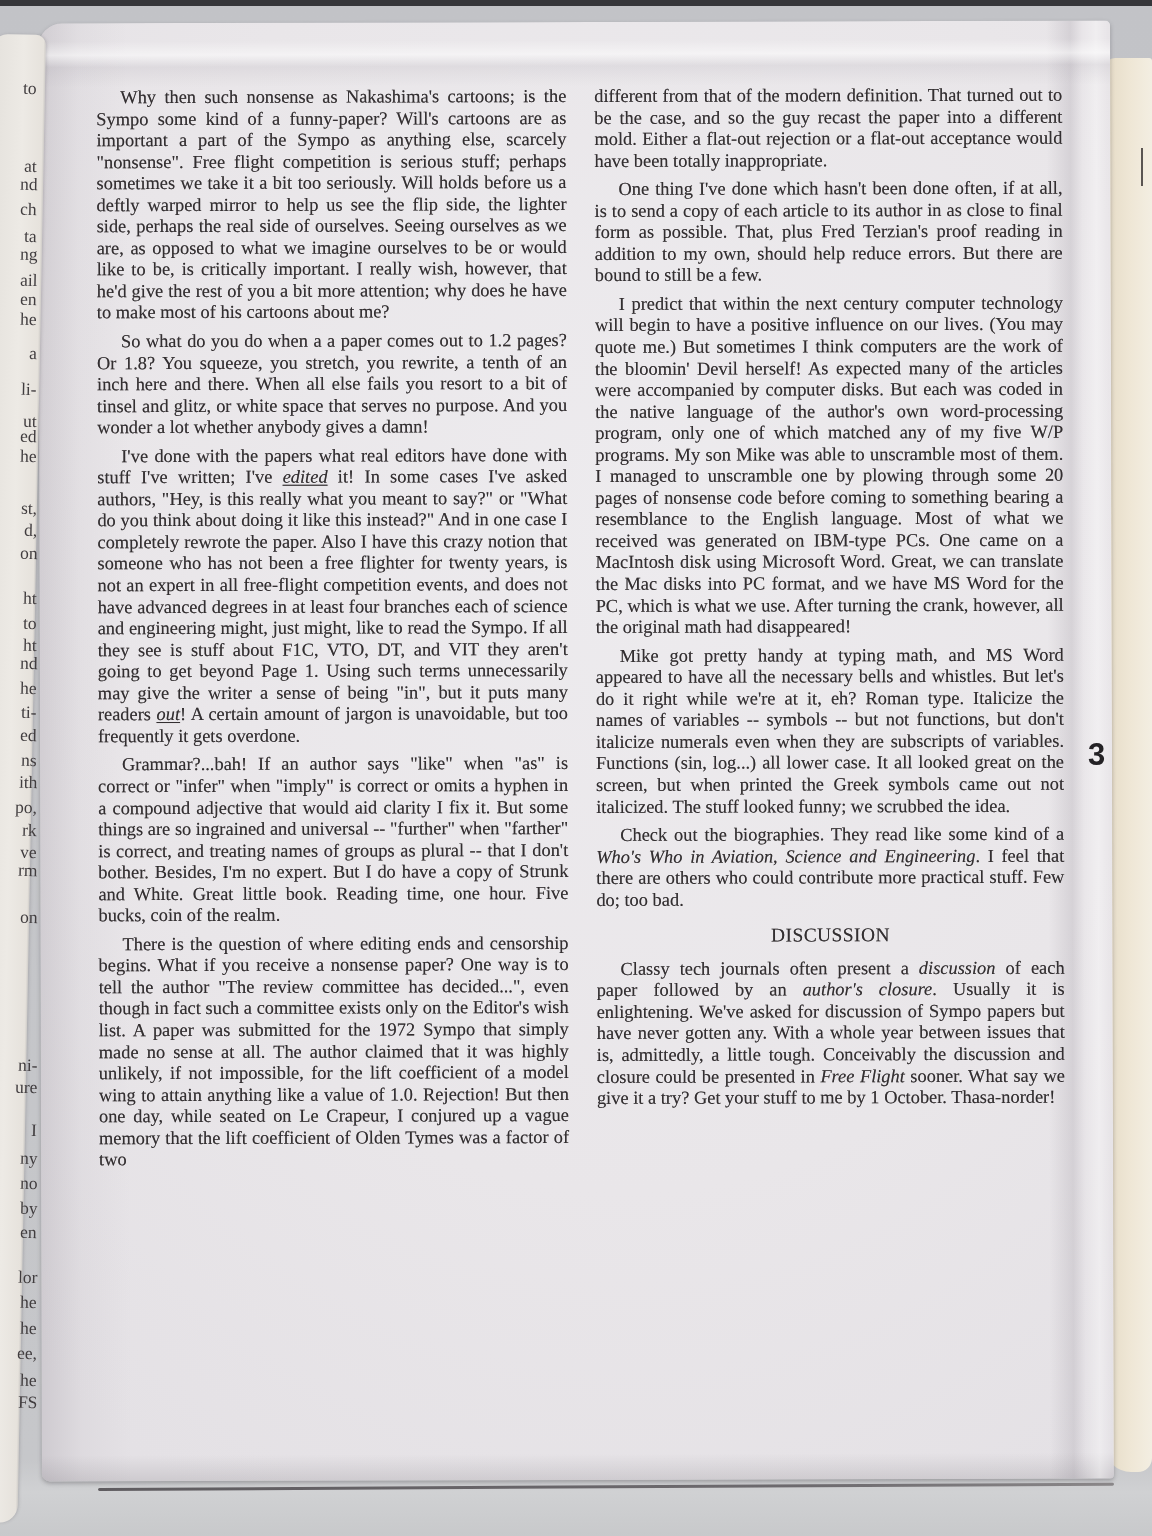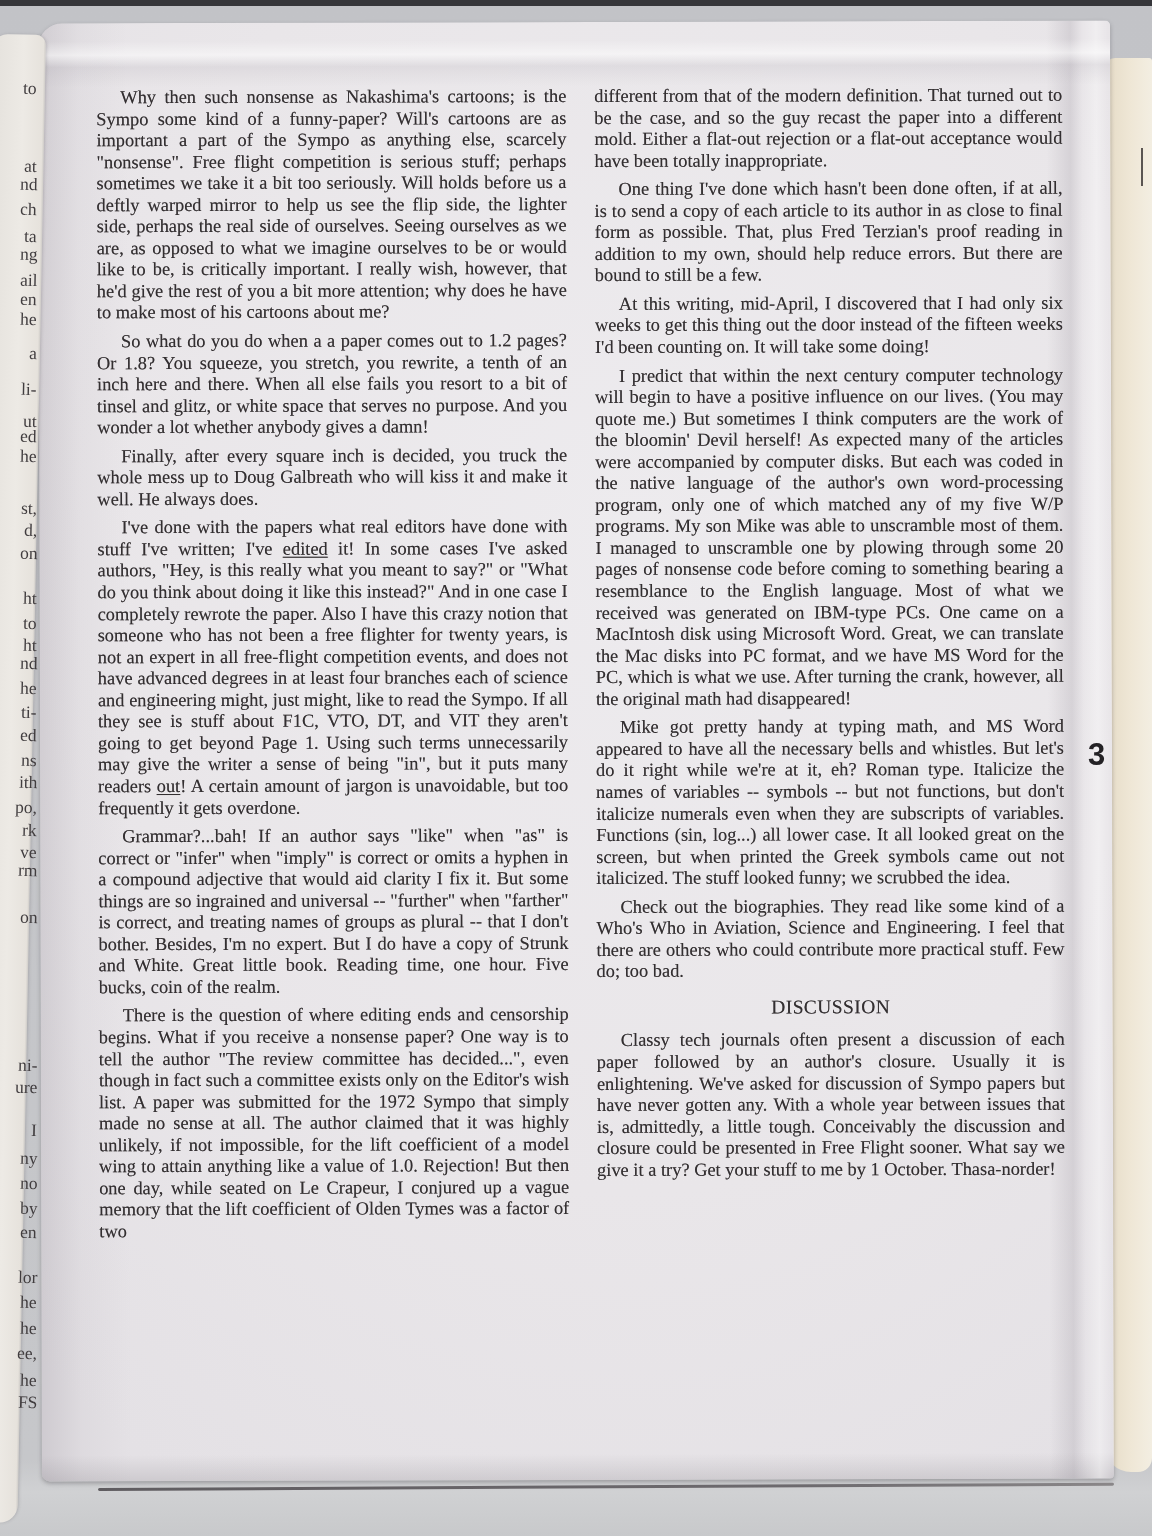--- a/index.html
+++ b/index.html
@@ -49,22 +49,22 @@
     text-shadow:0 0 .5px rgba(51,47,49,.55);
   }
   .column.left{left:58px;}
   .column.right{left:556px;width:468px;}
   .para{margin:0 0 7px 0;text-indent:24px;}
   .para.noindent{text-indent:0;}
   .heading{
     font-size:19.5px;font-weight:400;text-align:center;text-indent:0;
     margin:14px 0 12px 0;letter-spacing:.4px;
   }
-  .it{}
-  .un{text-decoration:underline;text-underline-offset:2px;}
+  .it{font-style:italic;}
+  .un{text-decoration:underline;text-underline-offset:2px;font-style:italic;}
   .page-num{
     position:absolute;left:1048px;top:716px;font-size:31px;font-weight:700;color:#242225;
     font-family:"Liberation Sans","DejaVu Sans",sans-serif;
   }
   .bottom-edge-line{
     position:absolute;left:98px;top:1488px;width:1016px;height:3px;z-index:2;
     background:linear-gradient(to right,#5f5c60,#6d6a6e 70%,#8a8789);
     border-radius:2px;transform:rotate(-.3deg);transform-origin:left center;
   }
 </style>
@@ -75,29 +75,27 @@
   <div class="top-strip"></div>
 
   <div class="next-edge">
     <div class="edge-mark"></div>
   </div>
 
   <div class="page">
     <div class="column left">
         <p class="para"><span>Why then such nonsense as Nakashima's cartoons; is the Sympo some kind of a funny-paper? Will's cartoons are as important a part of the Sympo as anything else, scarcely "nonsense". Free flight competition is serious stuff; perhaps sometimes we take it a bit too seriously. Will holds before us a deftly warped mirror to help us see the flip side, the lighter side, perhaps the real side of ourselves. Seeing ourselves as we are, as opposed to what we imagine ourselves to be or would like to be, is critically important. I really wish, however, that he'd give the rest of you a bit more attention; why does he have to make most of his cartoons about me?</span></p>
         <p class="para"><span>So what do you do when a a paper comes out to 1.2 pages? Or 1.8? You squeeze, you stretch, you rewrite, a tenth of an inch here and there. When all else fails you resort to a bit of tinsel and glitz, or white space that serves no purpose. And you wonder a lot whether anybody gives a damn!</span></p>
-        <p class="para"><span>Finally, after every square inch is decided, you truck the whole mess up to Doug Galbreath who will kiss it and make it well. He always does.</span></p>
         <p class="para"><span>I've done with the papers what real editors have done with stuff I've written; I've </span><span class="un">edited</span><span> it! In some cases I've asked authors, "Hey, is this really what you meant to say?" or "What do you think about doing it like this instead?" And in one case I completely rewrote the paper. Also I have this crazy notion that someone who has not been a free flighter for twenty years, is not an expert in all free-flight competition events, and does not have advanced degrees in at least four branches each of science and engineering might, just might, like to read the Sympo. If all they see is stuff about F1C, VTO, DT, and VIT they aren't going to get beyond Page 1. Using such terms unnecessarily may give the writer a sense of being "in", but it puts many readers </span><span class="un">out</span><span>! A certain amount of jargon is unavoidable, but too frequently it gets overdone.</span></p>
         <p class="para"><span>Grammar?...bah! If an author says "like" when "as" is correct or "infer" when "imply" is correct or omits a hyphen in a compound adjective that would aid clarity I fix it. But some things are so ingrained and universal -- "further" when "farther" is correct, and treating names of groups as plural -- that I don't bother. Besides, I'm no expert. But I do have a copy of Strunk and White. Great little book. Reading time, one hour. Five bucks, coin of the realm.</span></p>
         <p class="para"><span>There is the question of where editing ends and censorship begins. What if you receive a nonsense paper? One way is to tell the author "The review committee has decided...", even though in fact such a committee exists only on the Editor's wish list. A paper was submitted for the 1972 Sympo that simply made no sense at all. The author claimed that it was highly unlikely, if not impossible, for the lift coefficient of a model wing to attain anything like a value of 1.0. Rejection! But then one day, while seated on Le Crapeur, I conjured up a vague memory that the lift coefficient of Olden Tymes was a factor of two</span></p>
       </div>
     <div class="column right">
         <p class="para noindent"><span>different from that of the modern definition. That turned out to be the case, and so the guy recast the paper into a different mold. Either a flat-out rejection or a flat-out acceptance would have been totally inappropriate.</span></p>
         <p class="para"><span>One thing I've done which hasn't been done often, if at all, is to send a copy of each article to its author in as close to final form as possible. That, plus Fred Terzian's proof reading in addition to my own, should help reduce errors. But there are bound to still be a few.</span></p>
-        <p class="para"><span>At this writing, mid-April, I discovered that I had only six weeks to get this thing out the door instead of the fifteen weeks I'd been counting on. It will take some doing!</span></p>
         <p class="para"><span>I predict that within the next century computer technology will begin to have a positive influence on our lives. (You may quote me.) But sometimes I think computers are the work of the bloomin' Devil herself! As expected many of the articles were accompanied by computer disks. But each was coded in the native language of the author's own word-processing program, only one of which matched any of my five W/P programs. My son Mike was able to unscramble most of them. I managed to unscramble one by plowing through some 20 pages of nonsense code before coming to something bearing a resemblance to the English language. Most of what we received was generated on IBM-type PCs. One came on a MacIntosh disk using Microsoft Word. Great, we can translate the Mac disks into PC format, and we have MS Word for the PC, which is what we use. After turning the crank, however, all the original math had disappeared!</span></p>
         <p class="para"><span>Mike got pretty handy at typing math, and MS Word appeared to have all the necessary bells and whistles. But let's do it right while we're at it, eh? Roman type. Italicize the names of variables -- symbols -- but not functions, but don't italicize numerals even when they are subscripts of variables. Functions (sin, log...) all lower case. It all looked great on the screen, but when printed the Greek symbols came out not italicized. The stuff looked funny; we scrubbed the idea.</span></p>
         <p class="para"><span>Check out the biographies. They read like some kind of a </span><span class="it">Who's Who in Aviation, Science and Engineering</span><span>. I feel that there are others who could contribute more practical stuff. Few do; too bad.</span></p>
         <h2 class="heading"><span>DISCUSSION</span></h2>
         <p class="para"><span>Classy tech journals often present a </span><span class="it">discussion</span><span> of each paper followed by an </span><span class="it">author's closure</span><span>. Usually it is enlightening. We've asked for discussion of Sympo papers but have never gotten any. With a whole year between issues that is, admittedly, a little tough. Conceivably the discussion and closure could be presented in </span><span class="it">Free Flight</span><span> sooner. What say we give it a try? Get your stuff to me by 1 October. Thasa-norder!</span></p>
       </div>
     <div class="page-num">3</div>
   </div>
 
   <div class="prev-edge-bg"></div>

